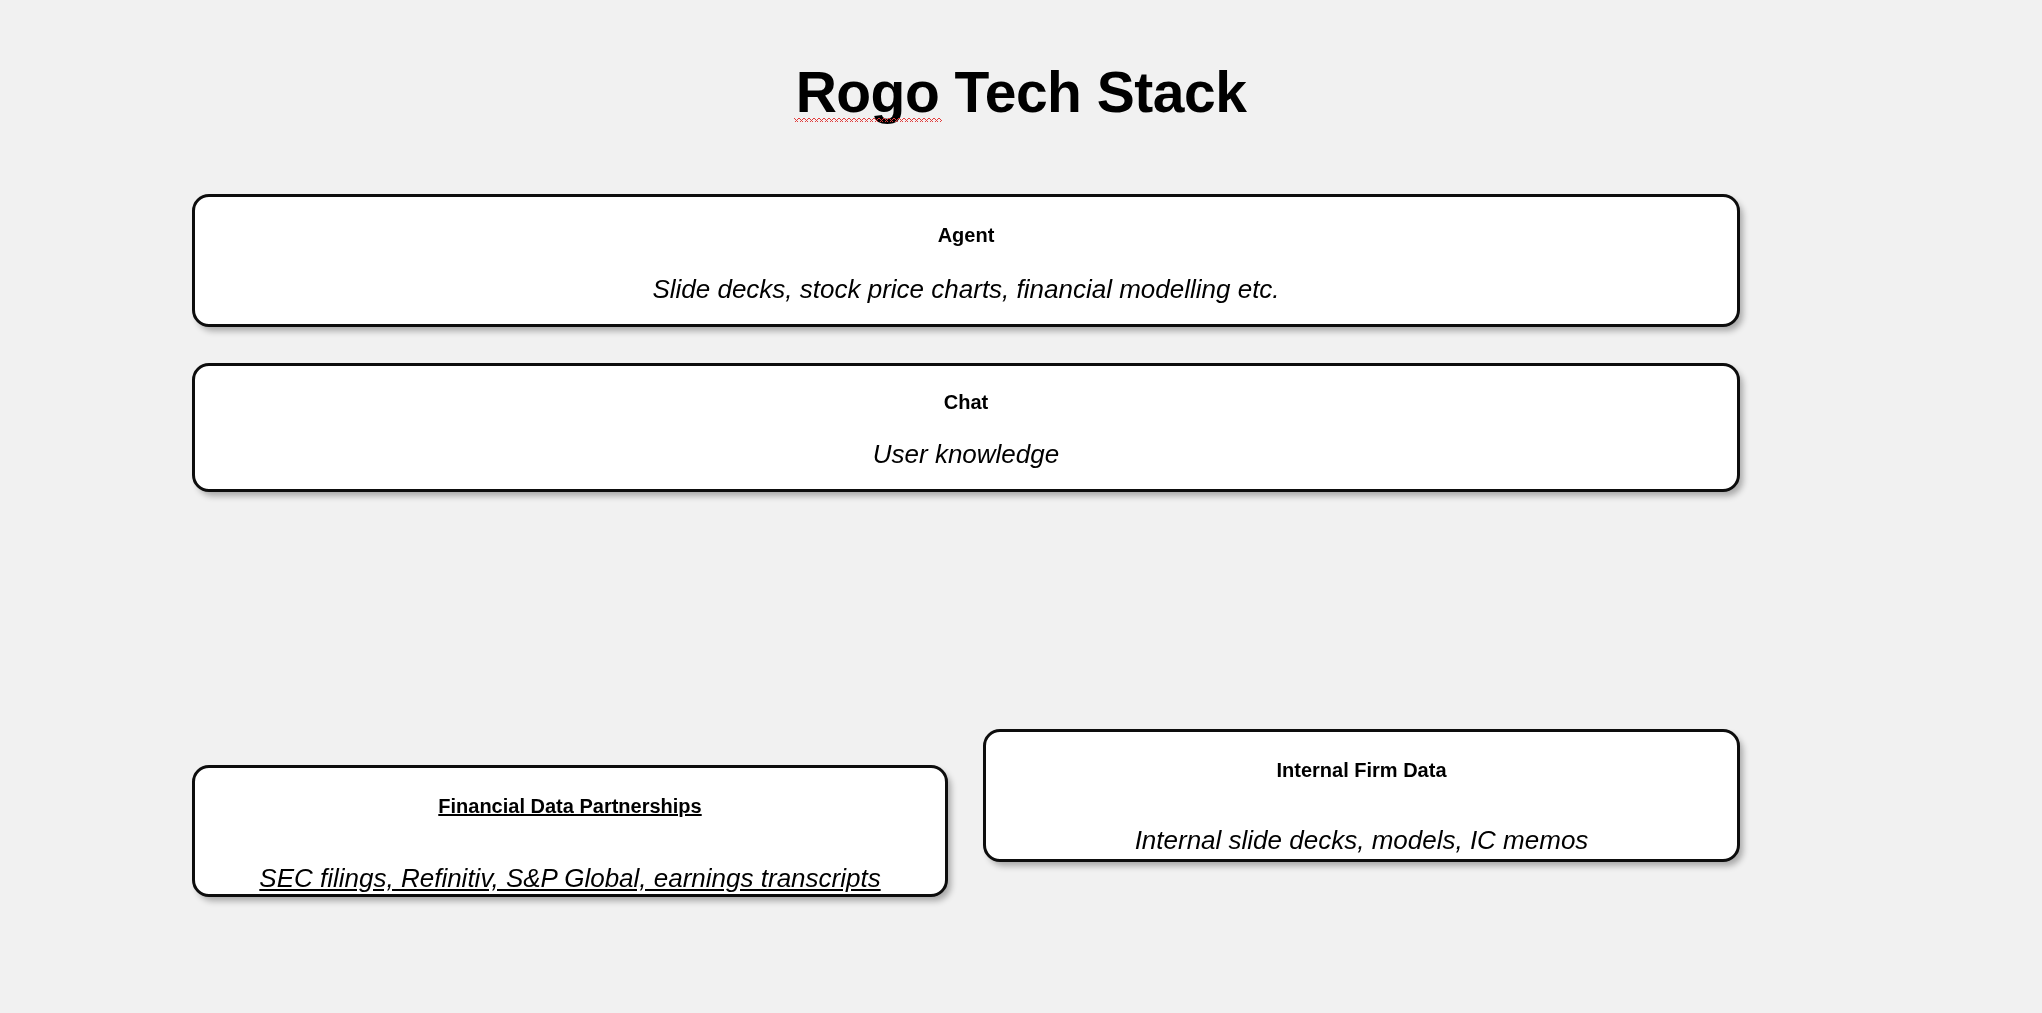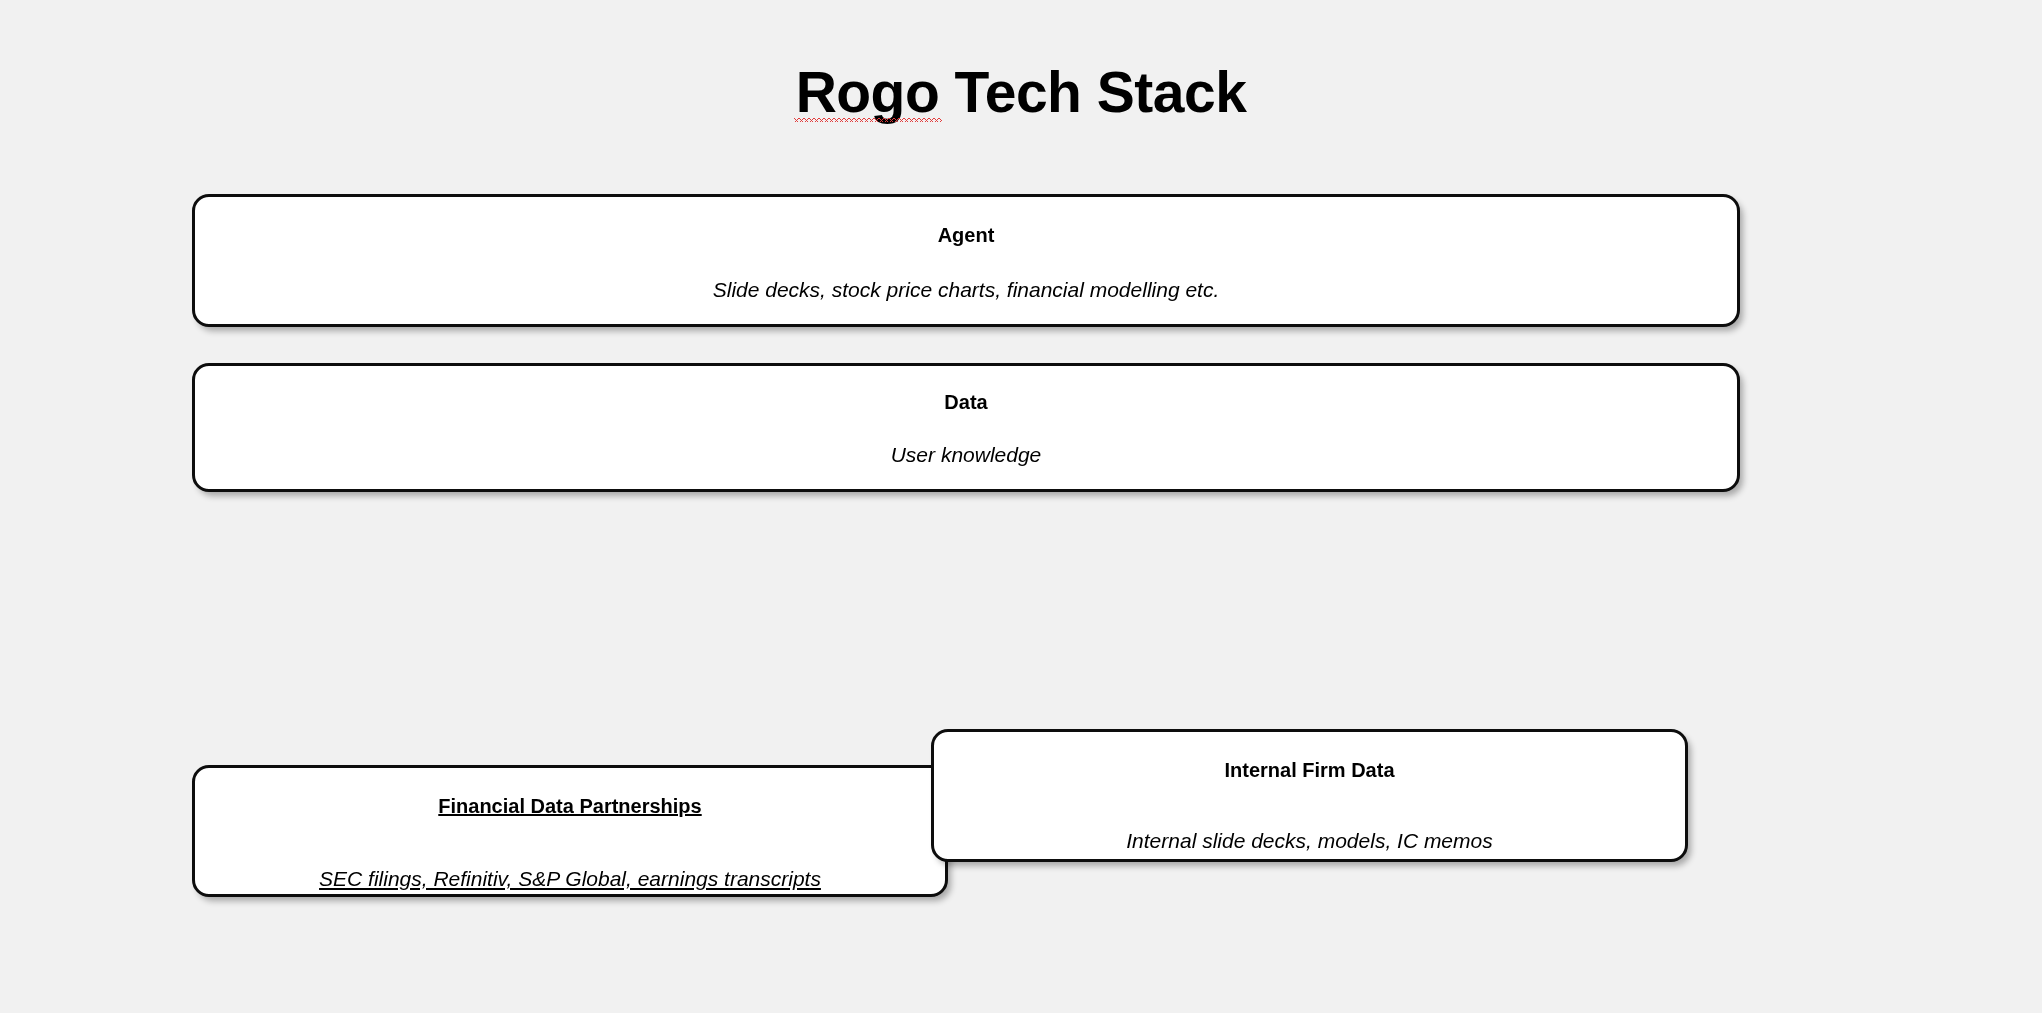--- a/index.html
+++ b/index.html
@@ -71,21 +71,21 @@
   }
 
   .card-title {
     font-size: 20px;
     font-weight: 700;
     line-height: 24px;
     white-space: nowrap;
   }
 
   .card-subtitle {
-    font-size: 21px;
+    font-size: 26px;
     font-style: italic;
     font-weight: 400;
     line-height: 25px;
     text-align: center;
     white-space: nowrap;
   }
 
   
   #card-agent {
     left: 192px;
@@ -122,42 +122,42 @@
     top: 765px;
     width: 756px;
     height: 132px;
     text-decoration: underline;
   }
   #card-financial-data .card-title   { margin-top: 26px; }
   #card-financial-data .card-subtitle{ margin-top: 48px; }
 
   
   #card-internal-data {
-    left: 931px;
+    left: 983px;
     top: 729px;
     width: 757px;
     height: 133px;
   }
   #card-internal-data .card-title   { margin-top: 26px; }
   #card-internal-data .card-subtitle{ margin-top: 46px; }
 </style>
 </head>
 <body>
 
 <div id="canvas">
 
   <div class="page-title"><span class="misspelled">Rogo</span><span> Tech Stack</span></div>
 
   <div class="card" id="card-agent">
     <div class="card-title">Agent</div>
     <div class="card-subtitle">Slide decks, stock price charts, financial modelling etc.</div>
   </div>
 
   <div class="card" id="card-chat">
-    <div class="card-title">Data</div>
+    <div class="card-title">Chat</div>
     <div class="card-subtitle">User knowledge</div>
   </div>
 
 
   <div class="card" id="card-financial-data">
     <div class="card-title">Financial Data Partnerships</div>
     <div class="card-subtitle">SEC filings, Refinitiv, S&amp;P Global, earnings transcripts</div>
   </div>
 
   <div class="card" id="card-internal-data">

